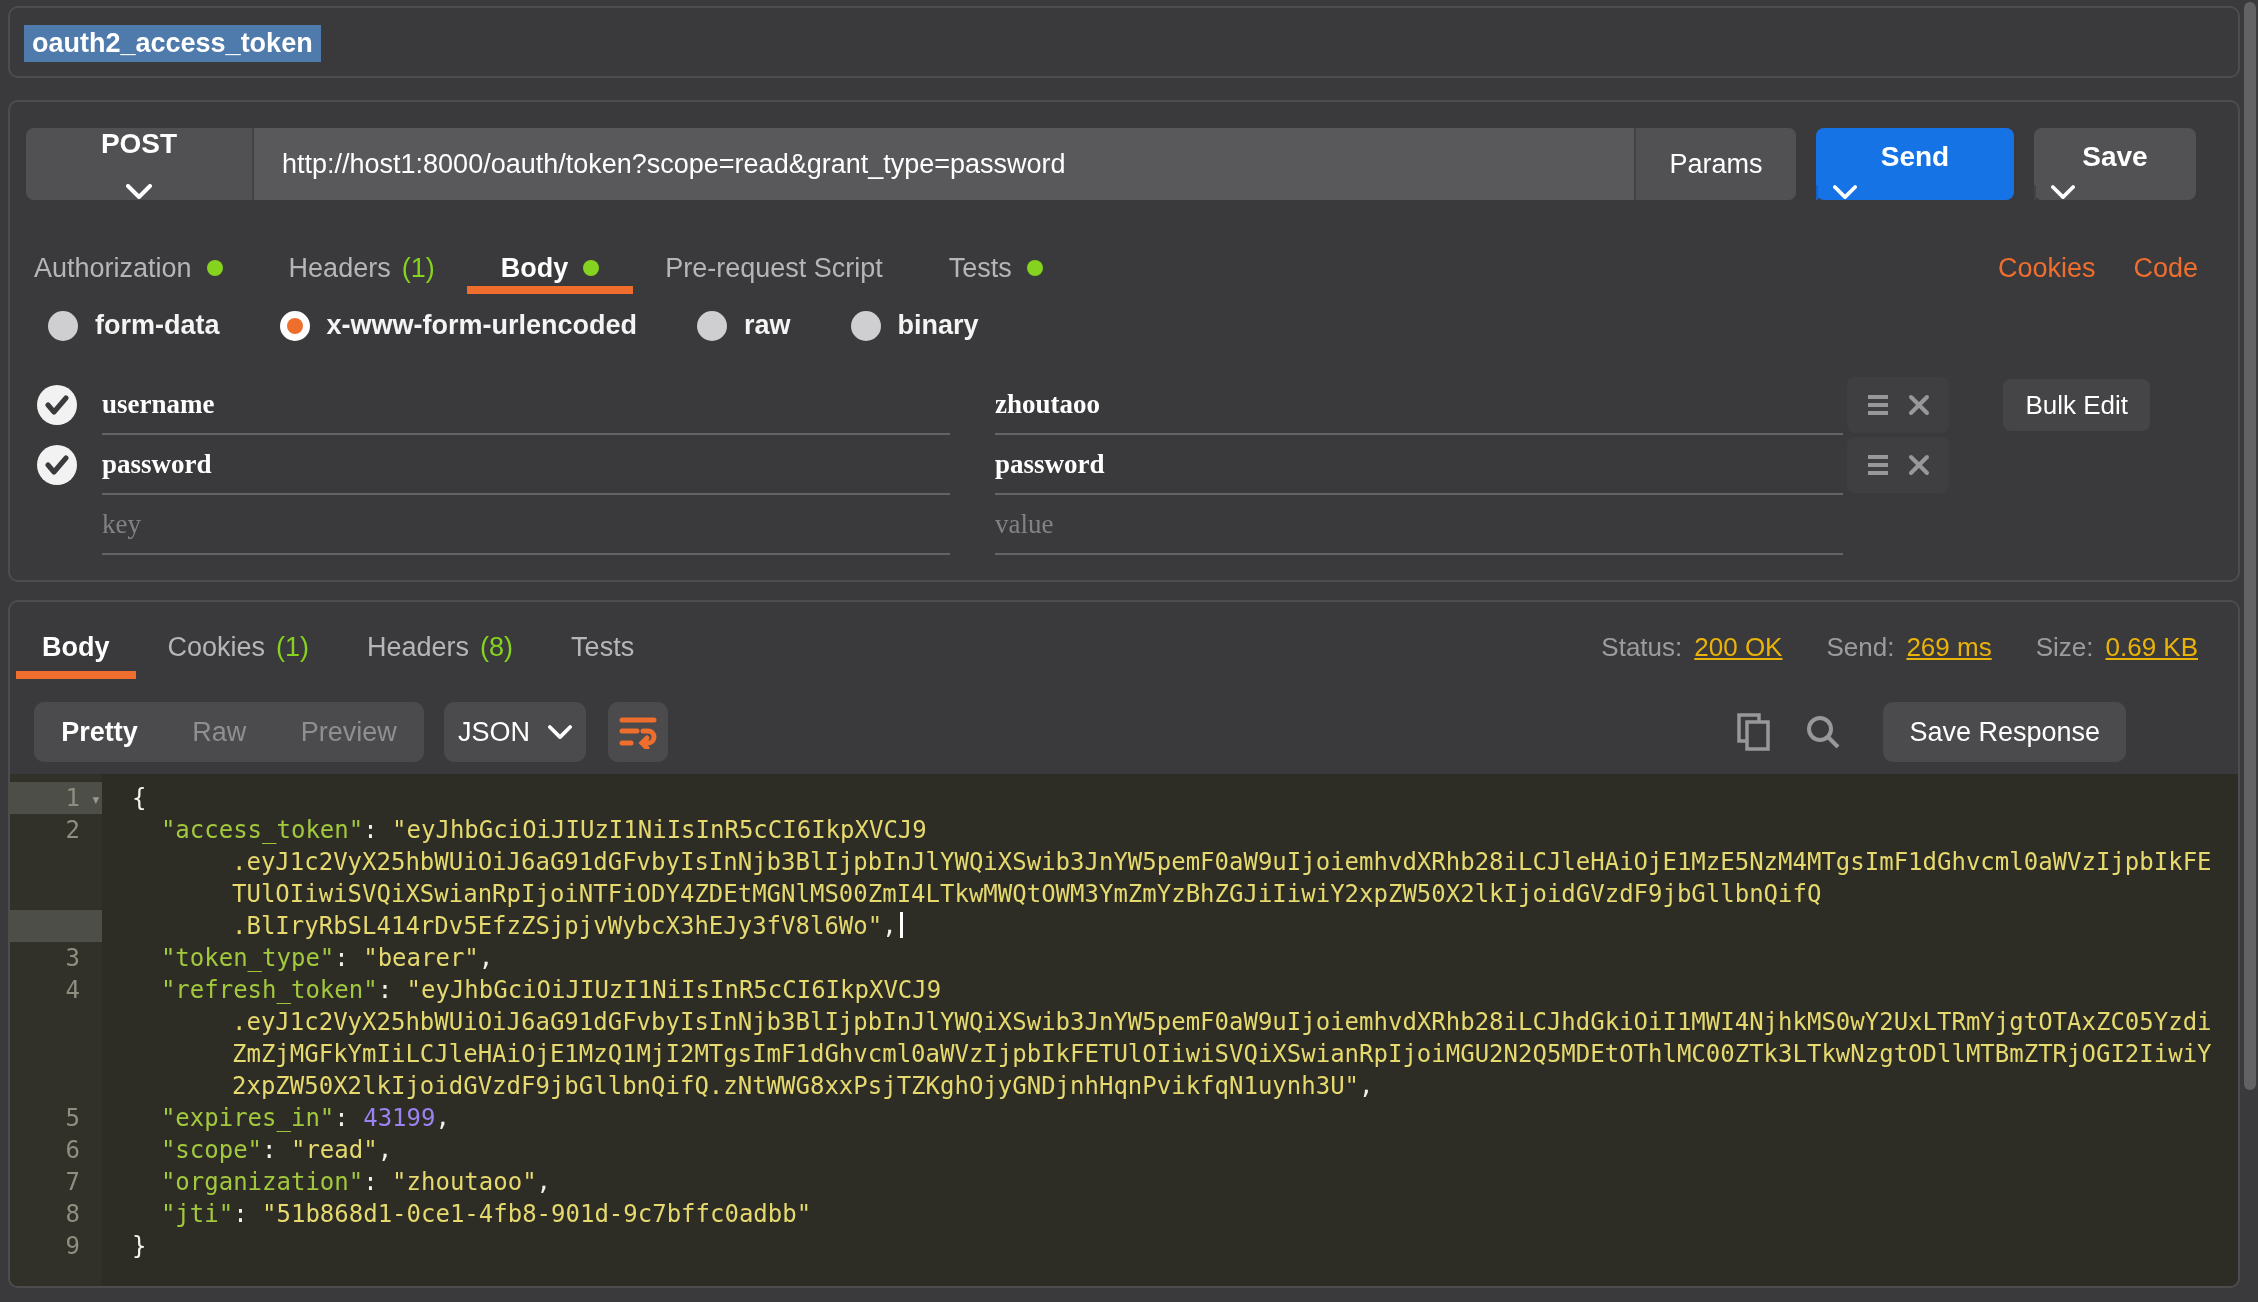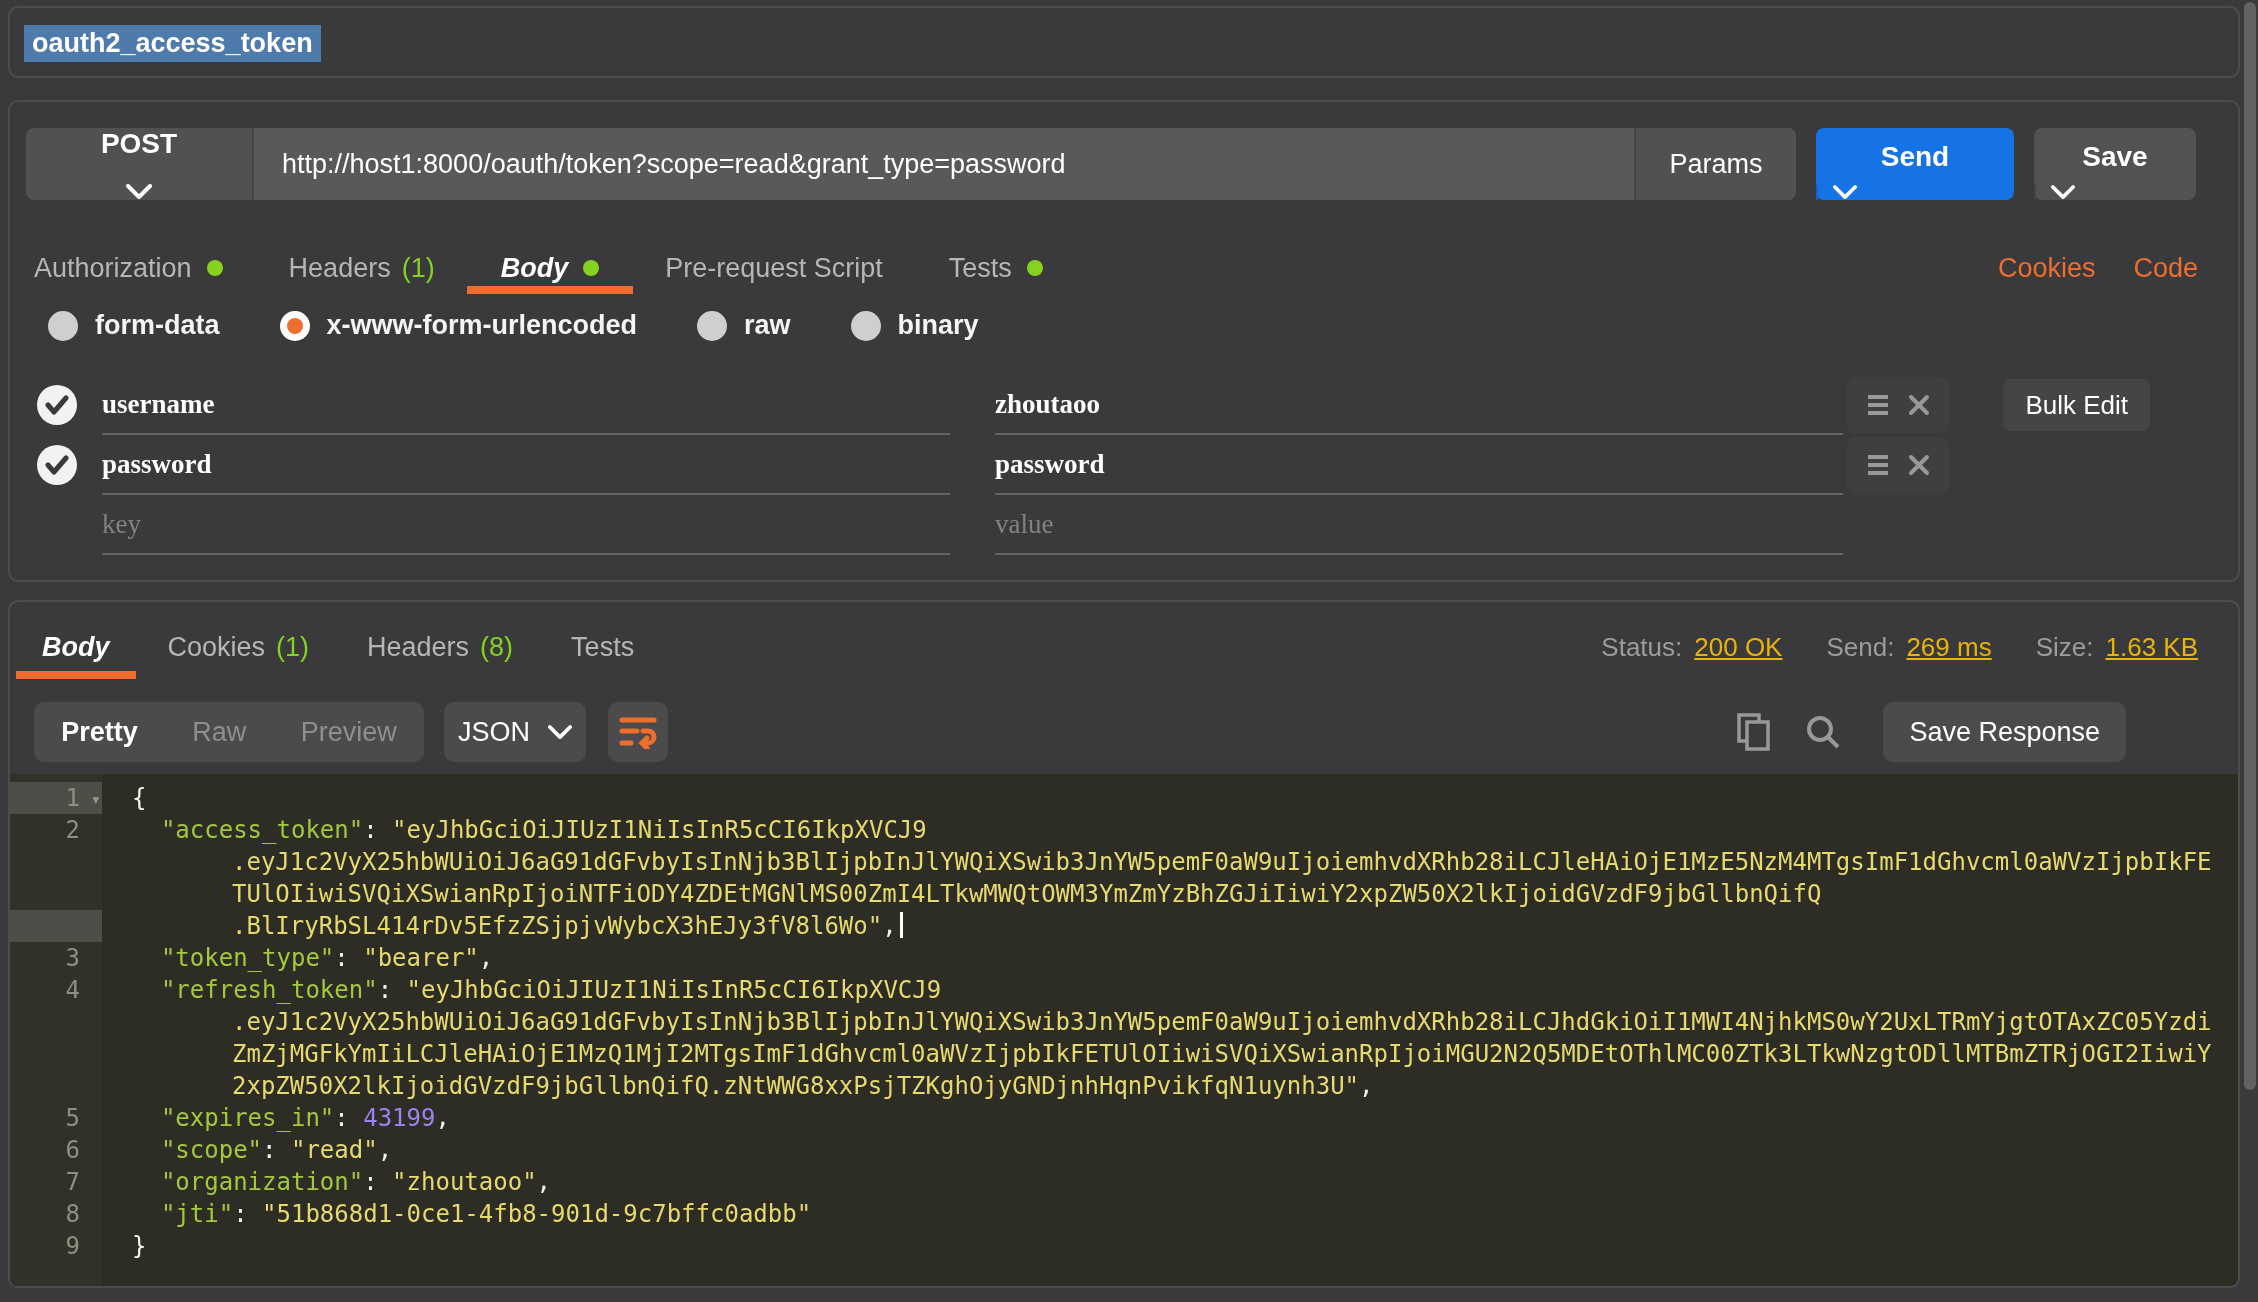--- a/index.html
+++ b/index.html
@@ -56,21 +56,21 @@
   .arrow-seg { width:56px; display:flex; align-items:center; justify-content:center; }
 
   .req-tabs {
     position:absolute; left:24px; right:40px; top:138px; height:56px;
     display:flex; align-items:center;
   }
   .rtab {
     margin-right:66px; font-size:27px; color:#b6b6b8; height:56px;
     display:flex; align-items:center; gap:15px; position:relative; cursor:pointer;
   }
-  .rtab.active { color:#fff; font-weight:bold;font-style:italic; }
+  .rtab.active { color:#fff; font-weight:bold; }
   .rtab.active::after {
     content:""; position:absolute; left:-34px; right:-34px; bottom:2px; height:8px;
     background:#ef6e2e;
   }
   .dot { width:16px; height:16px; border-radius:50%; background:#85d21f; }
   .count { color:#85d21f; margin-left:-4px; }
   .corner-links { margin-left:auto; display:flex; gap:38px; font-size:27px; color:#ef6e2e; }
   .corner-links span { cursor:pointer; }
 
   .modes { position:absolute; left:38px; top:208px; display:flex; gap:60px; align-items:center; }
@@ -338,21 +338,21 @@
       <span class="meta-pair">
         <span class="meta-label">Status:</span>
         <span class="meta-value">200 OK</span>
       </span>
       <span class="meta-pair">
         <span class="meta-label">Send:</span>
         <span class="meta-value">269 ms</span>
       </span>
       <span class="meta-pair">
         <span class="meta-label">Size:</span>
-        <span class="meta-value">1.63 KB</span>
+        <span class="meta-value">0.69 KB</span>
       </span>
     </div>
   </div>
 
   <div class="resp-toolbar">
     <div class="view-group">
       <span class="vm active">Pretty</span>
       <span class="vm">Raw</span>
       <span class="vm">Preview</span>
     </div>

